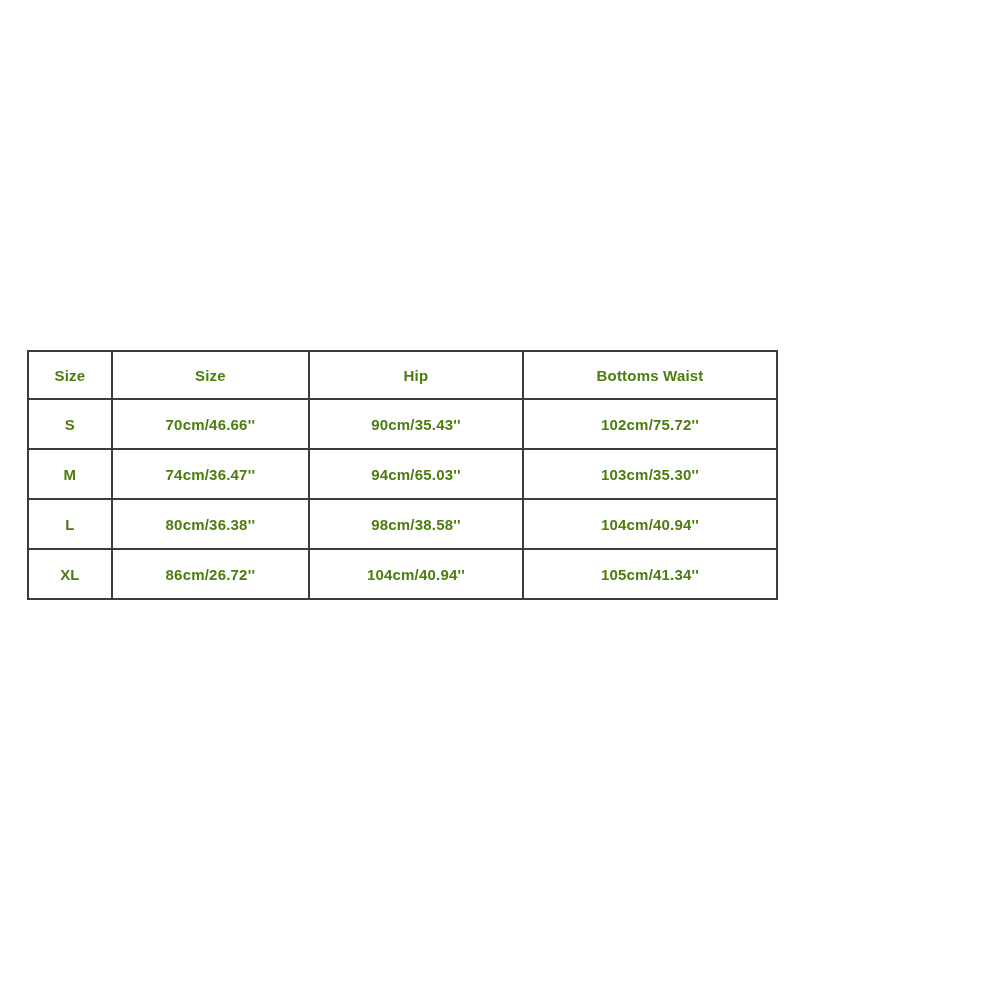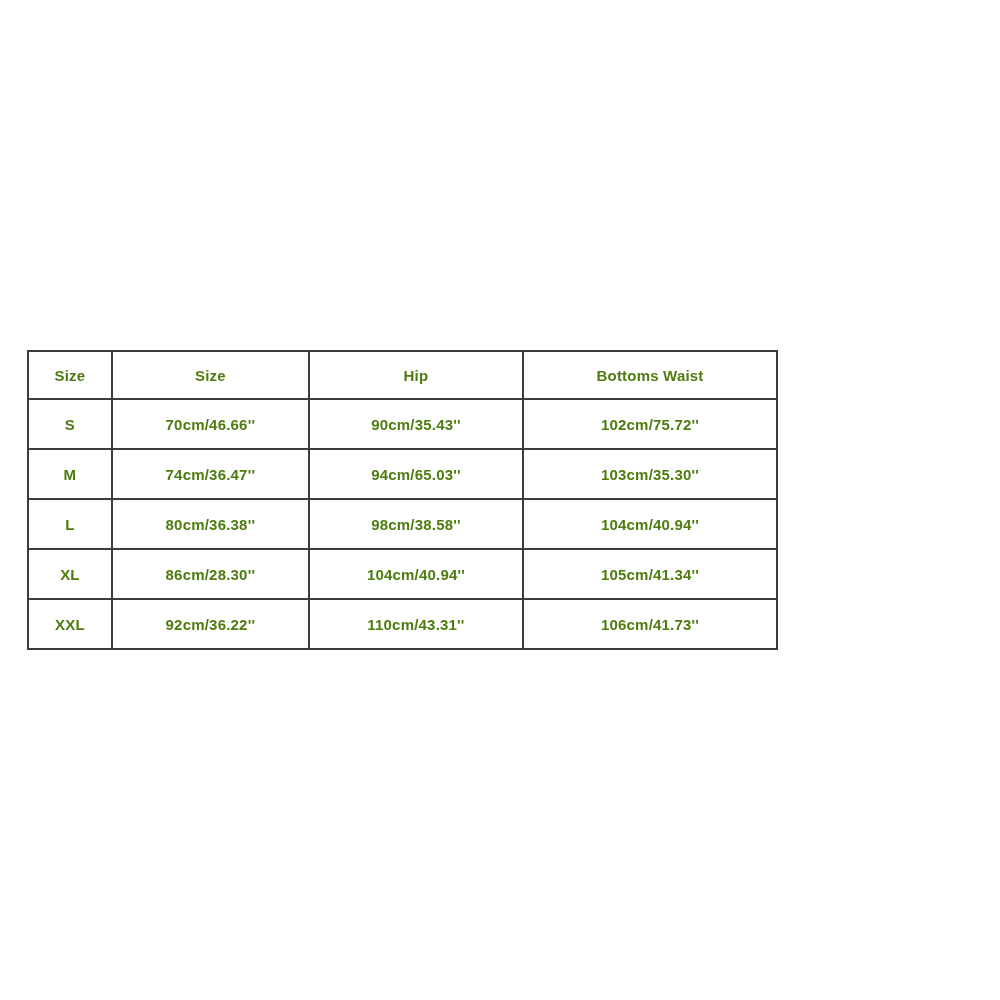--- a/index.html
+++ b/index.html
@@ -76,25 +76,19 @@
         <td>103cm/35.30''</td>
       </tr>
       <tr>
         <td>L</td>
         <td>80cm/36.38''</td>
         <td>98cm/38.58''</td>
         <td>104cm/40.94''</td>
       </tr>
       <tr>
         <td>XL</td>
-        <td>86cm/28.30''</td>
+        <td>86cm/26.72''</td>
         <td>104cm/40.94''</td>
         <td>105cm/41.34''</td>
-      </tr>
-      <tr>
-        <td>XXL</td>
-        <td>92cm/36.22''</td>
-        <td>110cm/43.31''</td>
-        <td>106cm/41.73''</td>
       </tr>
     </tbody>
   </table>
 </div>
 
 </body></html>

